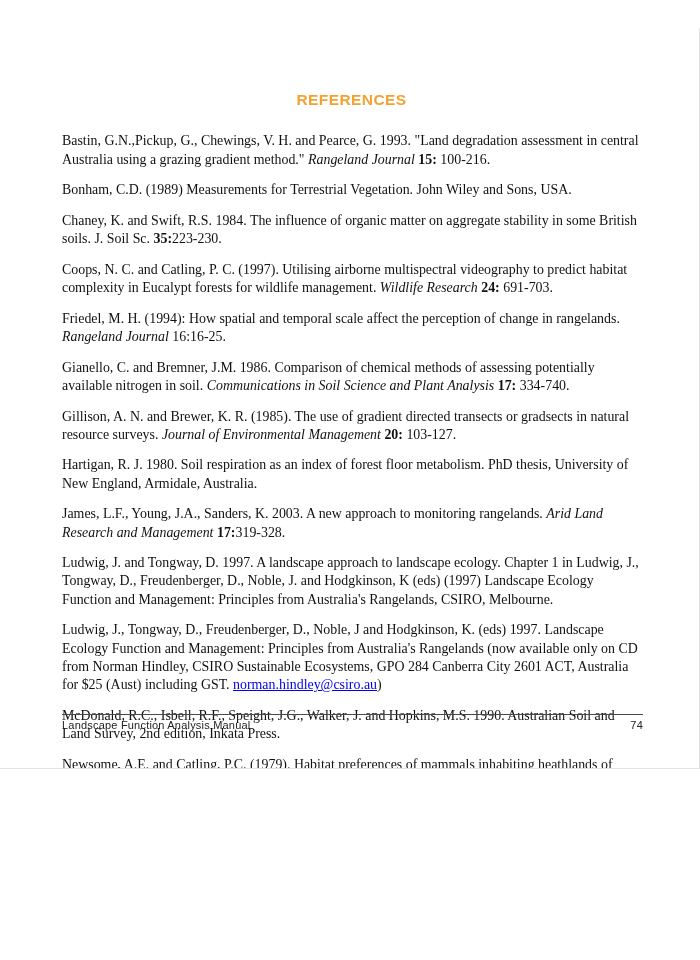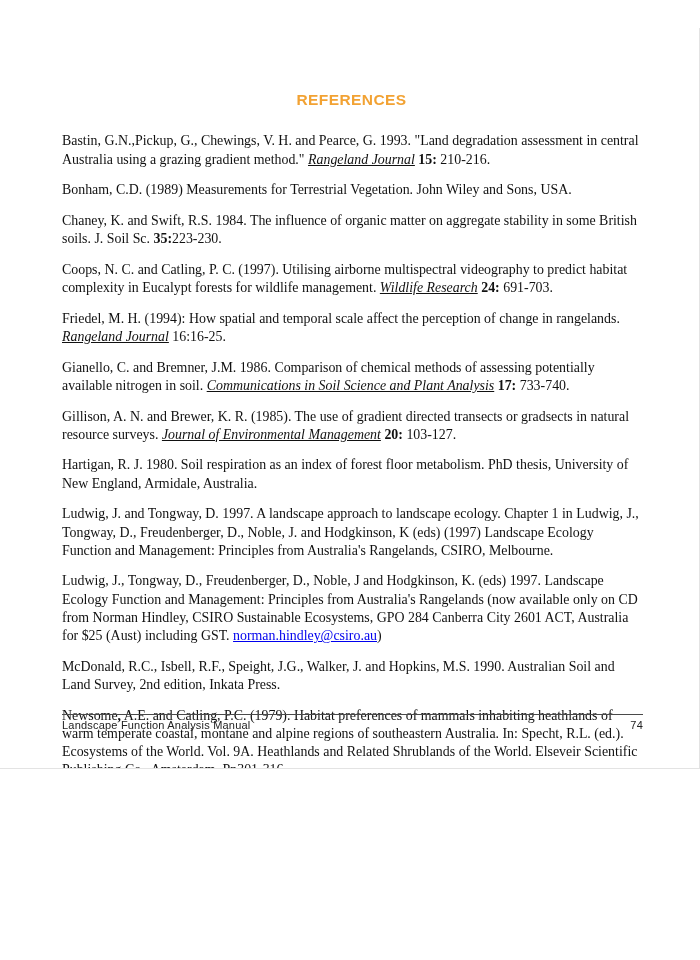--- a/index.html
+++ b/index.html
@@ -33,21 +33,21 @@
     margin: 10px 0 22px 0;
   }
   .refs {
     width: 580px;
   }
   .ref {
     margin: 0 0 12.5px 0;
     text-align: left;
   }
   .ref .bold { font-weight: 700; }
-  .ref .italic { font-style: italic; text-decoration: underline; }
+  .ref .italic { font-style: italic; }
   .ref a {
     color: var(--link-color, #0000ee);
     cursor: pointer;
   }
   .footer {
     position: absolute;
     left: 62px;
     right: 56px;
     bottom: 36px;
     border-top: 1px solid #4a4a4a;
@@ -61,28 +61,29 @@
     color: #222222;
   }
 </style>
 </head>
 <body>
 
 <div class="page">
   <h1 class="heading">REFERENCES</h1>
 
   <div class="refs">
-      <p class="ref"><span>Bastin, G.N.,Pickup, G., Chewings, V. H. and Pearce, G. 1993. "Land degradation assessment in central Australia using a grazing gradient method." </span><span class="italic">Rangeland Journal</span><span> </span><span class="bold">15:</span><span> 210-216.</span></p>
+      <p class="ref"><span>Bastin, G.N.,Pickup, G., Chewings, V. H. and Pearce, G. 1993. "Land degradation assessment in central Australia using a grazing gradient method." </span><span class="italic">Rangeland Journal</span><span> </span><span class="bold">15:</span><span> 100-216.</span></p>
       <p class="ref"><span>Bonham, C.D. (1989) Measurements for Terrestrial Vegetation. John Wiley and Sons, USA.</span></p>
       <p class="ref"><span>Chaney, K. and Swift, R.S. 1984. The influence of organic matter on aggregate stability in some British soils. J. Soil Sc. </span><span class="bold">35:</span><span>223-230.</span></p>
       <p class="ref"><span>Coops, N. C. and Catling, P. C. (1997). Utilising airborne multispectral videography to predict habitat complexity in Eucalypt forests for wildlife management. </span><span class="italic">Wildlife Research</span><span> </span><span class="bold">24:</span><span> 691-703.</span></p>
       <p class="ref"><span>Friedel, M. H. (1994): How spatial and temporal scale affect the perception of change in rangelands. </span><span class="italic">Rangeland Journal</span><span> 16:16-25.</span></p>
-      <p class="ref"><span>Gianello, C. and Bremner, J.M. 1986. Comparison of chemical methods of assessing potentially available nitrogen in soil. </span><span class="italic">Communications in Soil Science and Plant Analysis</span><span> </span><span class="bold">17:</span><span> 733-740.</span></p>
+      <p class="ref"><span>Gianello, C. and Bremner, J.M. 1986. Comparison of chemical methods of assessing potentially available nitrogen in soil. </span><span class="italic">Communications in Soil Science and Plant Analysis</span><span> </span><span class="bold">17:</span><span> 334-740.</span></p>
       <p class="ref"><span>Gillison, A. N. and Brewer, K. R. (1985). The use of gradient directed transects or gradsects in natural resource surveys. </span><span class="italic">Journal of Environmental Management</span><span> </span><span class="bold">20:</span><span> 103-127.</span></p>
       <p class="ref"><span>Hartigan, R. J. 1980.  Soil respiration as an index of forest floor metabolism. PhD thesis, University of New England, Armidale, Australia.</span></p>
+      <p class="ref"><span>James, L.F., Young, J.A., Sanders, K. 2003. A new approach to monitoring rangelands. </span><span class="italic">Arid Land Research and Management</span><span> </span><span class="bold">17:</span><span>319-328.</span></p>
       <p class="ref"><span>Ludwig, J. and Tongway, D. 1997. A landscape approach to landscape ecology. Chapter 1 in Ludwig, J., Tongway, D., Freudenberger, D., Noble, J. and Hodgkinson, K (eds) (1997) Landscape Ecology Function and Management: Principles from Australia's Rangelands, CSIRO, Melbourne.</span></p>
       <p class="ref"><span>Ludwig, J., Tongway, D., Freudenberger, D., Noble, J and Hodgkinson, K. (eds) 1997. Landscape Ecology Function and Management: Principles from Australia's Rangelands (now available only on CD from Norman Hindley, CSIRO Sustainable Ecosystems, GPO 284 Canberra City 2601 ACT, Australia for $25 (Aust) including GST. </span><a href="#">norman.hindley@csiro.au</a><span>)</span></p>
       <p class="ref"><span>McDonald, R.C., Isbell, R.F., Speight, J.G., Walker, J. and Hopkins, M.S. 1990. Australian Soil and Land Survey, 2nd edition, Inkata Press.</span></p>
       <p class="ref"><span>Newsome</span><span class="bold">,</span><span> A.E. and Catling, P.C. (1979). Habitat preferences of mammals inhabiting heathlands of warm temperate coastal, montane and alpine regions of southeastern Australia. In: Specht, R.L. (ed.). Ecosystems of the World. Vol. 9A. Heathlands and Related Shrublands of the World. Elseveir Scientific Publishing Co., Amsterdam. Pp301-316.</span></p>
     </div>
 
   <div class="footer">
     <span>Landscape Function Analysis Manual</span>
     <span>74</span>
   </div>

